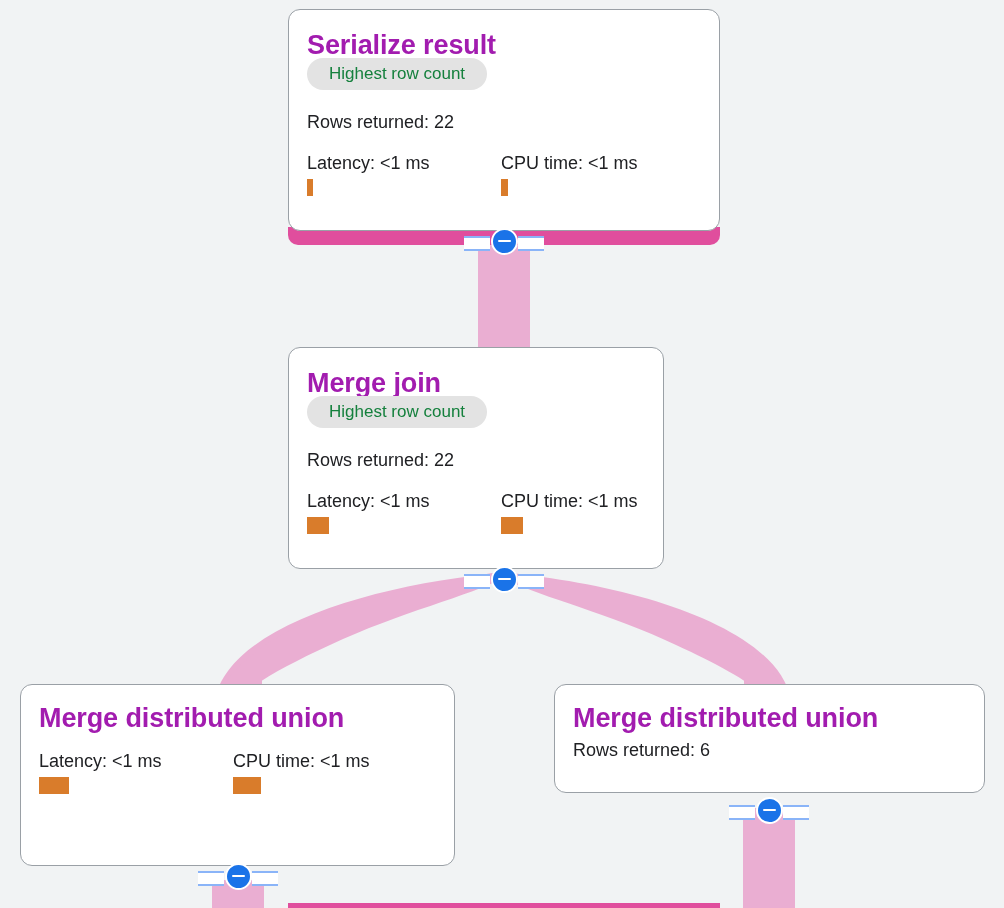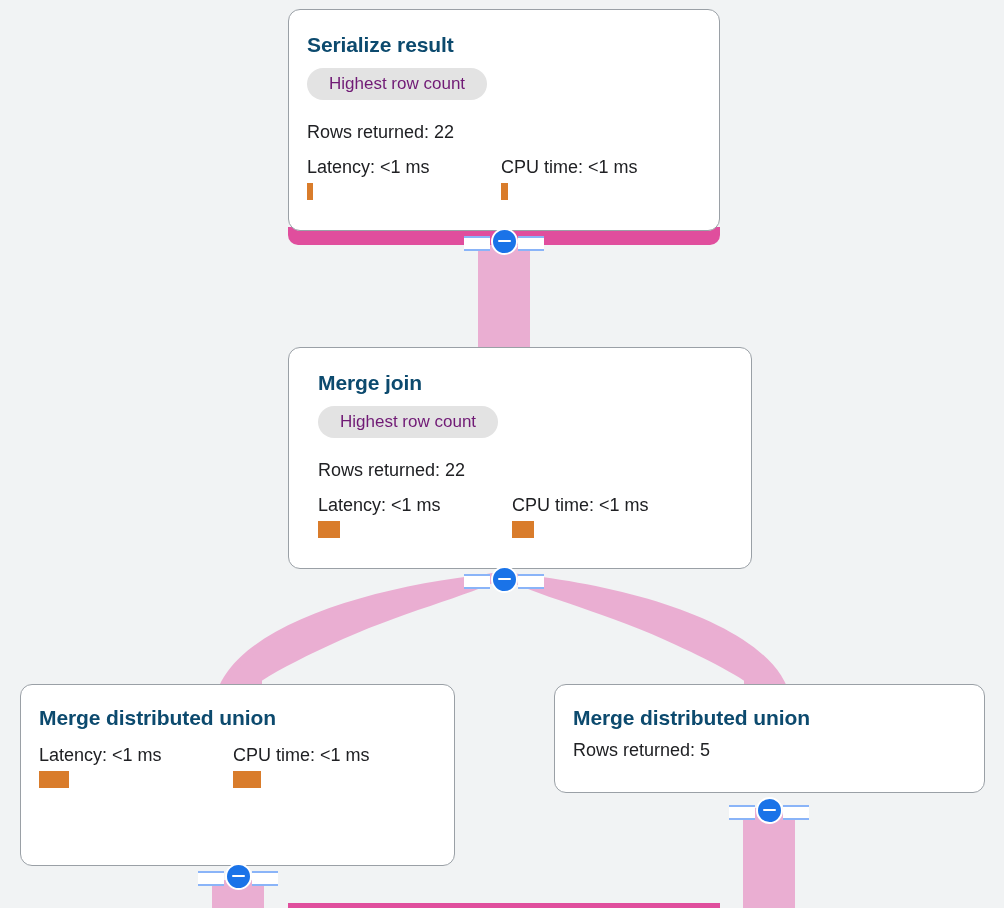--- a/index.html
+++ b/index.html
@@ -19,46 +19,45 @@
   .node{position:absolute;z-index:3;}
   .card{
     position:relative;
     background:#ffffff;
     border:1px solid #9aa0a6;
     border-radius:12px;
     box-sizing:border-box;
     z-index:2;
   }
   .node-title{
-    font-size:21px;
+    font-size:27px;
     font-weight:bold;
-    color:#0c4a6e;
+    color:#a21caf;
     letter-spacing:-0.1px;
     line-height:26px;
   }
   .chip{
     display:inline-block;
     background:#e3e3e3;
-    color:#701a75;
+    color:#15803d;
     border-radius:16px;
     font-size:17px;
     line-height:20px;
     padding:6px 22px;
-    margin-top:10px;
     white-space:nowrap;
   }
   .rows{
     font-size:18px;
     color:#202124;
     line-height:22px;
     margin-top:21px;
   }
   .metrics{
     display:flex;
-    margin-top:14px;
+    margin-top:20px;
   }
   .metric{position:relative;}
   .metric-label{
     font-size:18px;
     color:#202124;
     line-height:21px;
     white-space:nowrap;
   }
   .metric-bar{
     background:#d97c2b;
@@ -167,21 +166,21 @@
   <div class="toggle" style="left:461px;top:224px;">
     <div class="wing left"></div>
     <div class="wing right"></div>
     <div class="knob">
       <div class="minus"></div>
     </div>
   </div>
 
   <div class="node" style="left:288px;top:347px;width:432px;">
     <div class="footer-bar" style="left:0;top:556px;width:432px;height:18px;"></div>
-    <div class="card" style="width:464px;height:560px;height:222px;padding:22px 0 0 29px;">
+    <div class="card" style="width:376px;height:560px;height:222px;padding:22px 0 0 18px;">
       <div class="node-title">Merge join</div>
       <div class="chip">Highest row count</div>
       <div class="rows">Rows returned: 22</div>
       <div class="metrics">
         <div class="metric" style="width:194px;">
           <div class="metric-label">Latency: &lt;1 ms</div>
           <div class="metric-bar" style="width:22px;"></div>
         </div>
         <div class="metric">
           <div class="metric-label">CPU time: &lt;1 ms</div>
@@ -219,21 +218,21 @@
     <div class="wing right"></div>
     <div class="knob">
       <div class="minus"></div>
     </div>
   </div>
 
   <div class="node" style="left:554px;top:684px;width:431px;">
 
     <div class="card" style="width:431px;height:109px;padding:20px 0 0 18px;">
       <div class="node-title">Merge distributed union</div>
-      <div class="rows" style="margin-top:8px;">Rows returned: 5</div>
+      <div class="rows" style="margin-top:8px;">Rows returned: 6</div>
     </div>
   </div>
   <div class="toggle" style="left:726px;top:793px;">
     <div class="wing left"></div>
     <div class="wing right"></div>
     <div class="knob">
       <div class="minus"></div>
     </div>
   </div>
 

